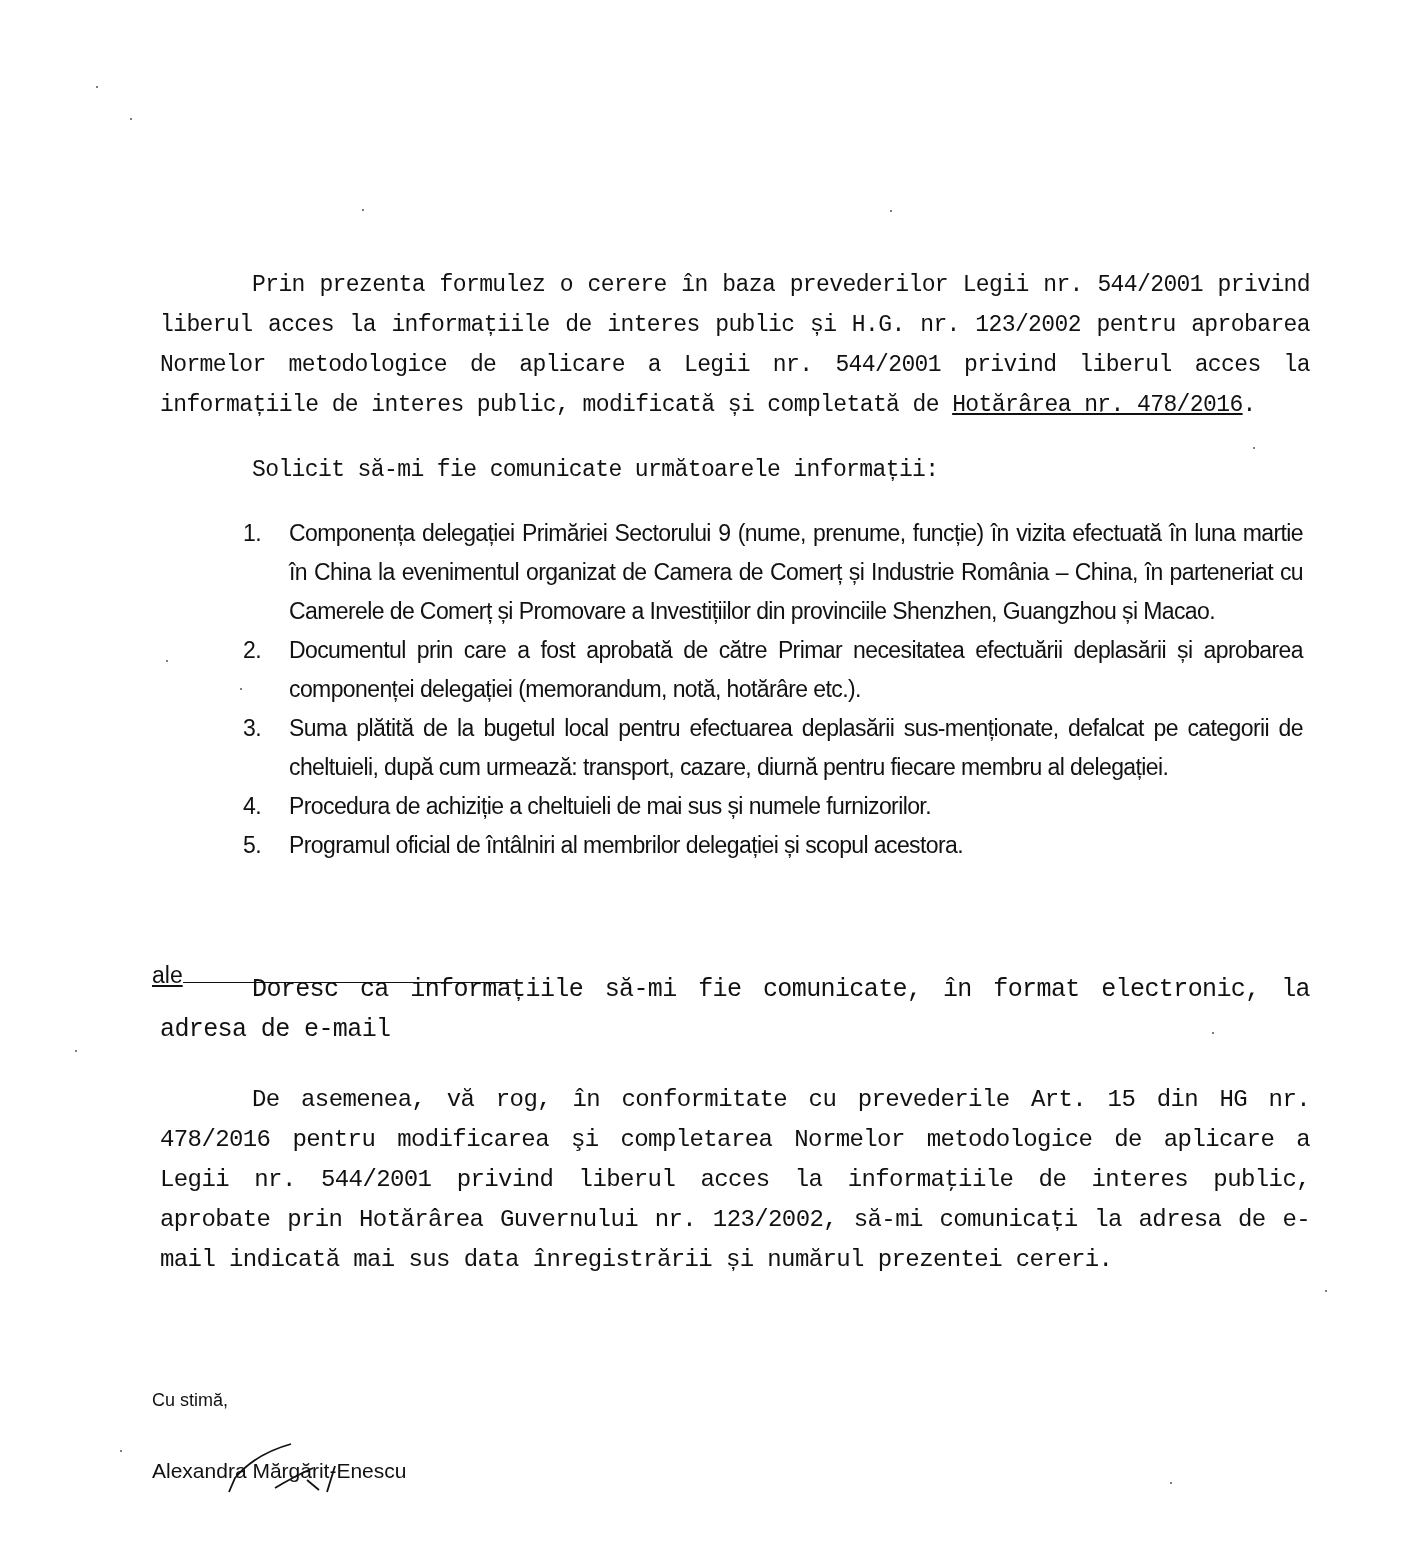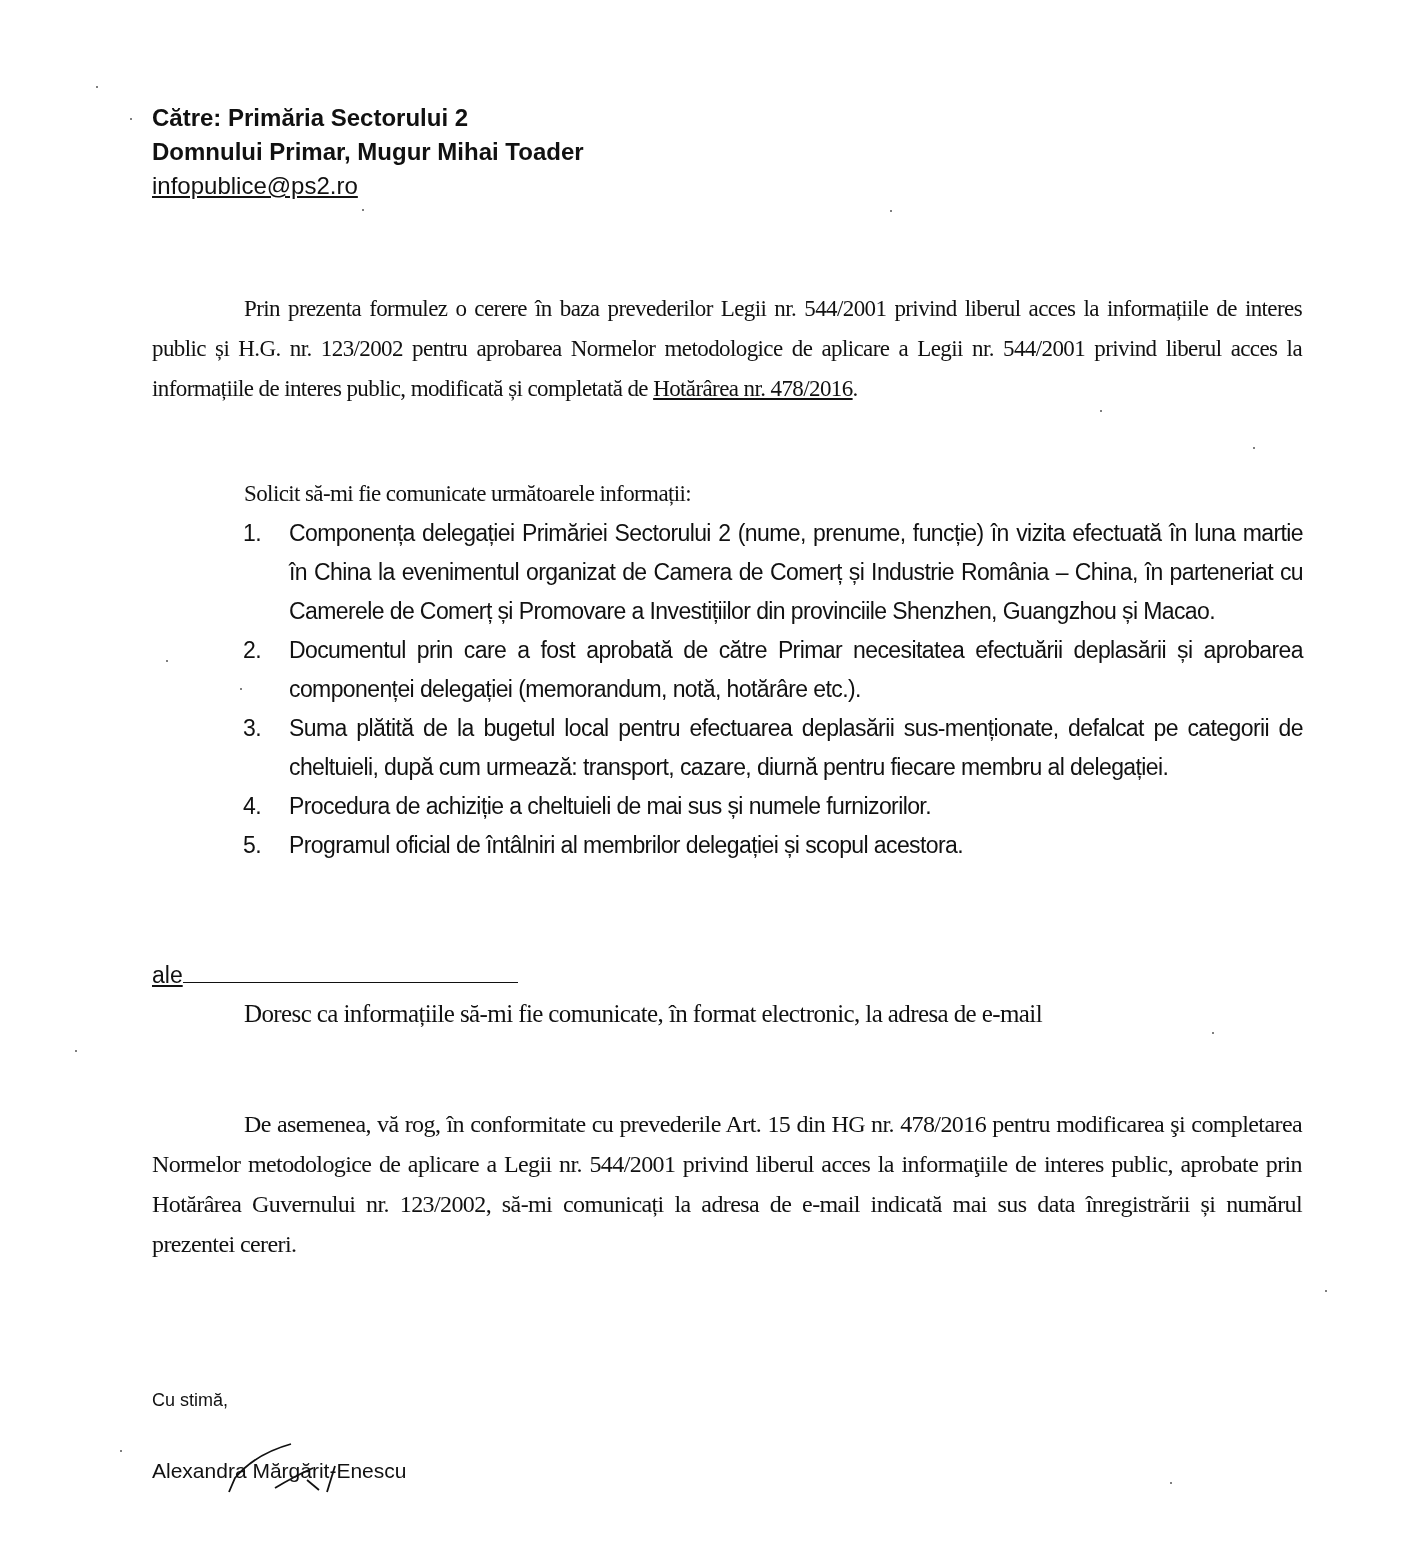--- a/index.html
+++ b/index.html
@@ -6,25 +6,24 @@
   body {
     width: 1413px; height: 1549px; position: relative; overflow: hidden;
     font-family: "Liberation Sans", "DejaVu Sans", sans-serif;
     color: #111111;
   }
   .page { position: absolute; left: 0; top: 0; width: 1413px; height: 1549px; }
   .addr { position: absolute; left: 152px; top: 101px; font-size: 24px; line-height: 34px; }
   .addr .b { font-weight: bold; display: block; }
   .addr .email { display: block; text-decoration: underline; color: #111; }
   .body-text {
-    position: absolute; left: 152px; width: 1150px;
-    font-family: Liberation Serif, serif;
+    position: absolute; left: 160px; width: 1150px;
+    font-family: Liberation Mono, monospace;
     font-size: 23px; line-height: 40px; text-align: justify;
     letter-spacing: -0.6px;
-    margin-top: 24px;
   }
   .indent { text-indent: 92px; }
   .p1 { top: 265px; }
   .p2 { top: 450px; }
   .list { position: absolute; left: 243px; top: 514px; width: 1060px;
     font-size: 23px; line-height: 39px; letter-spacing: -0.6px;
     font-family: "Liberation Sans", sans-serif; }
   .li { display: flex; text-align: justify; }
   .li .num { width: 46px; flex: 0 0 46px; }
   .li .txt { flex: 1; }
@@ -38,36 +37,31 @@
   .signname { position: absolute; left: 152px; top: 1459px; font-size: 21px; }
   .sig-svg { position: absolute; left: 215px; top: 1440px; }
   .u { text-decoration: underline; }
   .speck { position: absolute; width: 2px; height: 2px; background: #555; border-radius: 1px; }
 </style>
 </head>
 <body>
 
 <div class="page">
 
-  <div class="addr">
-    <span class="b">Către: Primăria Sectorului 2</span>
-    <span class="b">Domnului Primar, Mugur Mihai Toader</span>
-    <a class="email">infopublice@ps2.ro</a>
-  </div>
 
   <div class="body-text indent p1">
     <span>Prin prezenta formulez o cerere în baza prevederilor Legii nr. 544/2001 privind liberul acces la informațiile  de interes public și H.G. nr. 123/2002 pentru aprobarea Normelor metodologice de aplicare a Legii nr. 544/2001 privind liberul acces la informațiile de interes public, modificată și completată de </span><span class="u">Hotărârea nr. 478/2016</span><span>.</span>
   </div>
 
   <div class="body-text indent p2">Solicit să-mi fie comunicate următoarele informații:</div>
 
   <div class="list">
     <div class="li">
       <span class="num">1.</span>
-      <span class="txt">Componența delegației Primăriei Sectorului 2 (nume, prenume, funcție) în vizita efectuată în luna martie în China la evenimentul organizat de Camera de Comerț și Industrie România – China, în parteneriat cu Camerele de Comerț și Promovare a Investițiilor din provinciile Shenzhen, Guangzhou și Macao.</span>
+      <span class="txt">Componența delegației Primăriei Sectorului 9 (nume, prenume, funcție) în vizita efectuată în luna martie în China la evenimentul organizat de Camera de Comerț și Industrie România – China, în parteneriat cu Camerele de Comerț și Promovare a Investițiilor din provinciile Shenzhen, Guangzhou și Macao.</span>
     </div>
     <div class="li">
       <span class="num">2.</span>
       <span class="txt">Documentul prin care a fost aprobată de către Primar necesitatea efectuării deplasării și aprobarea componenței delegației (memorandum, notă, hotărâre etc.).</span>
     </div>
     <div class="li">
       <span class="num">3.</span>
       <span class="txt">Suma plătită de la bugetul local pentru efectuarea deplasării sus-menționate, defalcat pe categorii de cheltuieli, după cum urmează: transport, cazare, diurnă pentru fiecare membru al delegației.</span>
     </div>
     <div class="li">

